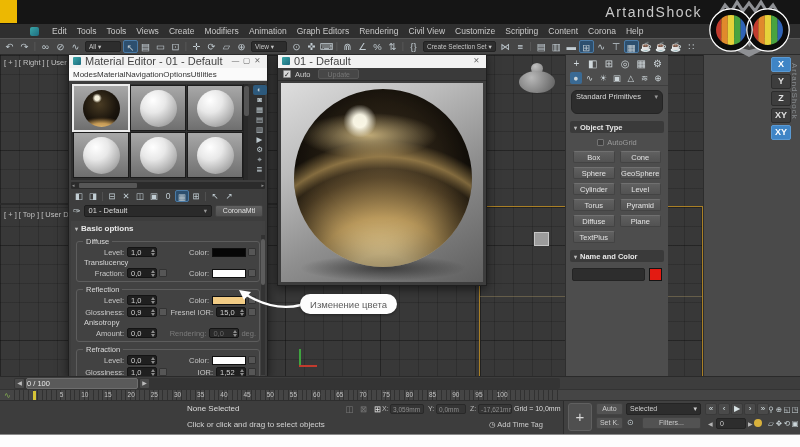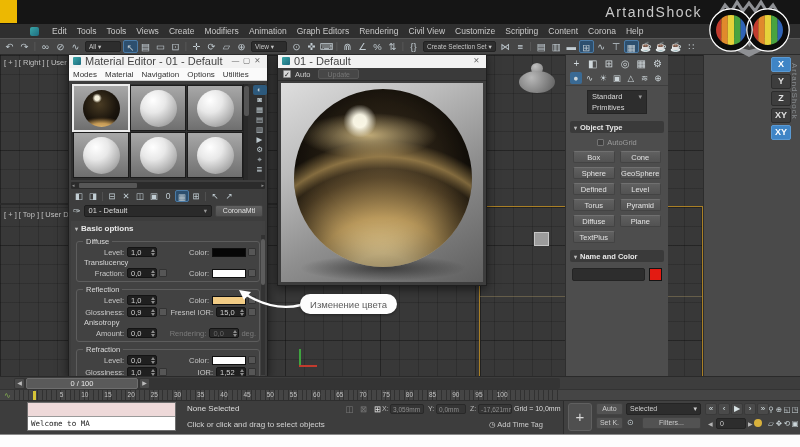--- a/index.html
+++ b/index.html
@@ -46,21 +46,21 @@
 .gizmo .g-lid{position:absolute;left:14px;top:2px;width:12px;height:11px;border-radius:50%;background:radial-gradient(circle at 35% 30%,#c2c2c2,#7c7c7c)}
 .watermark{position:absolute;right:1px;top:8px;writing-mode:vertical-rl;font-size:8px;color:#9aa0a4;opacity:.75;letter-spacing:1px}
 
 
 .cmd-panel{position:absolute;left:565px;top:0;width:103px;height:321px;background:#4d4d4d;border-left:1px solid #2e2e2e;z-index:5}
 .cp-tabs{display:flex;align-items:center;height:16px;padding:0 3px;justify-content:space-between}
 .cp-tabs .cpi{width:15px;text-align:center;font-size:10px;color:#d0d8dc}
 .cp-cats{display:flex;align-items:center;height:15px;padding:0 4px;gap:2px;border-bottom:1px solid #3e3e3e}
 .cp-cats .cpi{width:12px;height:12px;line-height:12px;text-align:center;font-size:8.5px;color:#ccd4d8;border-radius:2px}
 .cp-cats .cpi.active{background:#3a6a94}
-.cp-dd{margin:4px 21px 0;height:24px;background:#2d2d2d;border:1px solid #242424;border-radius:0;font-size:7.5px;color:#d8d8d8;line-height:11px;padding:0 4px;display:flex;justify-content:space-between}
+.cp-dd{margin:4px 5px 0;height:24px;background:#2d2d2d;border:1px solid #242424;border-radius:6px;font-size:7.5px;color:#d8d8d8;line-height:11px;padding:0 4px;display:flex;justify-content:space-between}
 .cp-dd .caret{color:#9a9a9a;font-size:7px}
 .rollout{height:12px;background:#3a3a3a;border-radius:2px;margin:7px 4px 0;display:flex;align-items:center;font-size:7.5px;font-weight:bold;color:#e8e8e8;padding:0 4px}
 .rollout::before{content:"▾";font-size:6px;margin-right:3px;color:#bdbdbd}
 .autogrid{display:flex;align-items:center;justify-content:center;gap:3px;height:12px;margin-top:3px;font-size:7.5px;color:#9b9b9b}
 .cbx{width:7px;height:7px;border:1px solid #737373;background:#404040;border-radius:1px}
 .cp-grid{display:grid;grid-template-columns:1fr 1fr;gap:4px 5px;margin:3px 7px 0}
 .cpbtn{height:12px;background:linear-gradient(#606060,#525252);border:1px solid #434343;border-top-color:#707070;border-radius:2px;font-size:7.5px;color:#e3e3e3;display:flex;align-items:center;justify-content:center;white-space:nowrap}
 .nc-row{display:flex;align-items:center;gap:4px;margin:6px 6px 0}
 .nc-input{flex:1;height:13px;background:#2d2d2d;border:1px solid #242424;border-radius:2px}
 .nc-swatch{width:13px;height:13px;border:1px solid #141414}
@@ -72,21 +72,21 @@
 
 
 .win{position:absolute;background:#3d3d3d;border:1px solid #1f1f1f;box-shadow:0 3px 10px rgba(0,0,0,.55)}
 .win-title{height:15px;background:#f2f2f2;display:flex;align-items:center;padding:0 4px;gap:4px}
 .win-icon{width:8px;height:8px;border-radius:1px;background:linear-gradient(135deg,#3aa7a7,#1d6b80);flex:0 0 auto}
 .win-title .wt{font-size:11px;color:#454545;flex:1;white-space:nowrap;overflow:hidden}
 .win-ctl{font-size:7.5px;color:#666;width:11px;text-align:center}
 
 
 .me{left:68px;top:-3px;width:200px;height:325px;z-index:11}
-.me-menu{height:13px;background:#fafafa;border-bottom:1px solid #cfcfcf;display:flex;align-items:center;padding:0 4px;gap:8px}
+.me-menu{height:13px;background:#fafafa;border-bottom:1px solid #cfcfcf;display:flex;align-items:center;padding:0 4px;}
 .me-menu .mi{font-size:8px;color:#333}
 .me-samples{position:relative;height:96px;margin:3px 2px 0;background:#2f2f2f}
 .slot{position:absolute;width:56px;height:46px;background:linear-gradient(#a8a8a8,#6f6f6f);border:1px solid #1c1c1c}
 .slot::after{content:"";position:absolute;left:9px;top:4px;width:37px;height:37px;border-radius:50%;
  background:radial-gradient(circle at 35% 28%,#ffffff,#e8e8e8 35%,#b9b9b9 65%,#878787 95%)}
 .slot.sel{outline:2px solid #ececec;outline-offset:-1px}
 .slot.gold::after{background:
  radial-gradient(circle at 38% 22%,rgba(255,250,230,.95) 0 6%,rgba(255,250,230,0) 13%),
  radial-gradient(ellipse 90% 45% at 50% 108%,#e6c07c 0%,#c59a55 40%,rgba(60,45,25,.7) 70%,rgba(0,0,0,0) 78%),
  radial-gradient(circle at 45% 38%,#4a3c24 0%,#1b150d 55%,#070604 100%)}
@@ -149,21 +149,21 @@
 
 
 .callout{position:absolute;left:300px;top:239px;width:97px;height:20px;background:#fdfdfd;border-radius:10px;z-index:20;
  box-shadow:0 1px 3px rgba(0,0,0,.4);display:flex;align-items:center;justify-content:center;font-size:9.5px;color:#5c5c5c}
 .arrow-svg{position:absolute;left:237px;top:234px;z-index:20}
 
 
 .timeslider{position:absolute;left:0;top:376px;width:800px;height:13px;background:#3d3d3d;border-top:1px solid #2a2a2a}
 .ts-track{position:absolute;left:14px;top:1px;width:546px;height:11px;background:#343434;border-radius:2px}
 .ts-arr{position:absolute;top:2px;width:9px;height:9px;background:#4a4a4a;border-radius:1px;color:#bbb;font-size:6px;text-align:center;line-height:9px}
-.ts-handle{position:absolute;left:26px;top:1px;width:112px;height:11px;background:#5a5a5a;border:1px solid #6e6e6e;border-radius:2px;font-size:7.5px;color:#e8e8e8;text-align:center;line-height:9px}
+.ts-handle{position:absolute;left:26px;top:1px;width:112px;height:11px;background:#5a5a5a;border:1px solid #6e6e6e;border-radius:2px;font-size:7.5px;color:#e8e8e8;text-align:left;line-height:9px}
 
 
 .trackbar{position:absolute;left:0;top:389px;width:800px;height:11px;background:#454545;border-top:1px solid #333}
 .tb-ruler{position:absolute;left:14px;top:0;width:546px;height:11px;
  background:repeating-linear-gradient(90deg,rgba(25,25,25,.45) 0 1px,transparent 1px 4.64px)}
 .tb-ticks{position:absolute;left:50px;top:1px;display:flex}
 .tick{width:23.2px;font-size:6.5px;color:#c2c2c2;text-align:center}
 .tb-green{position:absolute;left:4px;top:1px;font-size:8px;color:#86b152}
 .tb-marker{position:absolute;left:33px;top:1px;width:3px;height:9px;background:#d7c437}
 
@@ -353,21 +353,21 @@
       <div class="autogrid">
         <span class="cbx"></span>
         <span>AutoGrid</span>
       </div>
       <div class="cp-grid">
 
       <div class="cpbtn">Box</div>
           <div class="cpbtn">Cone</div>
           <div class="cpbtn">Sphere</div>
           <div class="cpbtn">GeoSphere</div>
-          <div class="cpbtn">Defined</div>
+          <div class="cpbtn">Cylinder</div>
           <div class="cpbtn">Level</div>
           <div class="cpbtn">Torus</div>
           <div class="cpbtn">Pyramid</div>
           <div class="cpbtn">Diffuse</div>
           <div class="cpbtn">Plane</div>
           <div class="cpbtn">TextPlus</div>
         </div>
       <div class="rollout">Name and Color</div>
       <div class="nc-row">
         <div class="nc-input"></div>
@@ -662,24 +662,20 @@
         <span class="tick">75</span>
         <span class="tick">80</span>
         <span class="tick">85</span>
         <span class="tick">90</span>
         <span class="tick">95</span>
         <span class="tick">100</span>
       </div>
   </div>
 
   <div class="statusbar">
-    <div class="ms-listener">
-      <div class="ms-pink"></div>
-      <div class="ms-white">Welcome to MA</div>
-    </div>
     <div class="st-sel">None Selected</div>
     <div class="st-prompt">Click or click and drag to select objects</div>
     <div class="st-icons">
 
     <span class="sti">◫</span>
         <span class="sti">⊠</span>
         <span class="sti bright">⊞</span>
       </div>
     <span class="coord-lbl" style="left:382px">X:</span>
     <span class="coordf" style="left:390px;width:34px">3,059mm</span>

